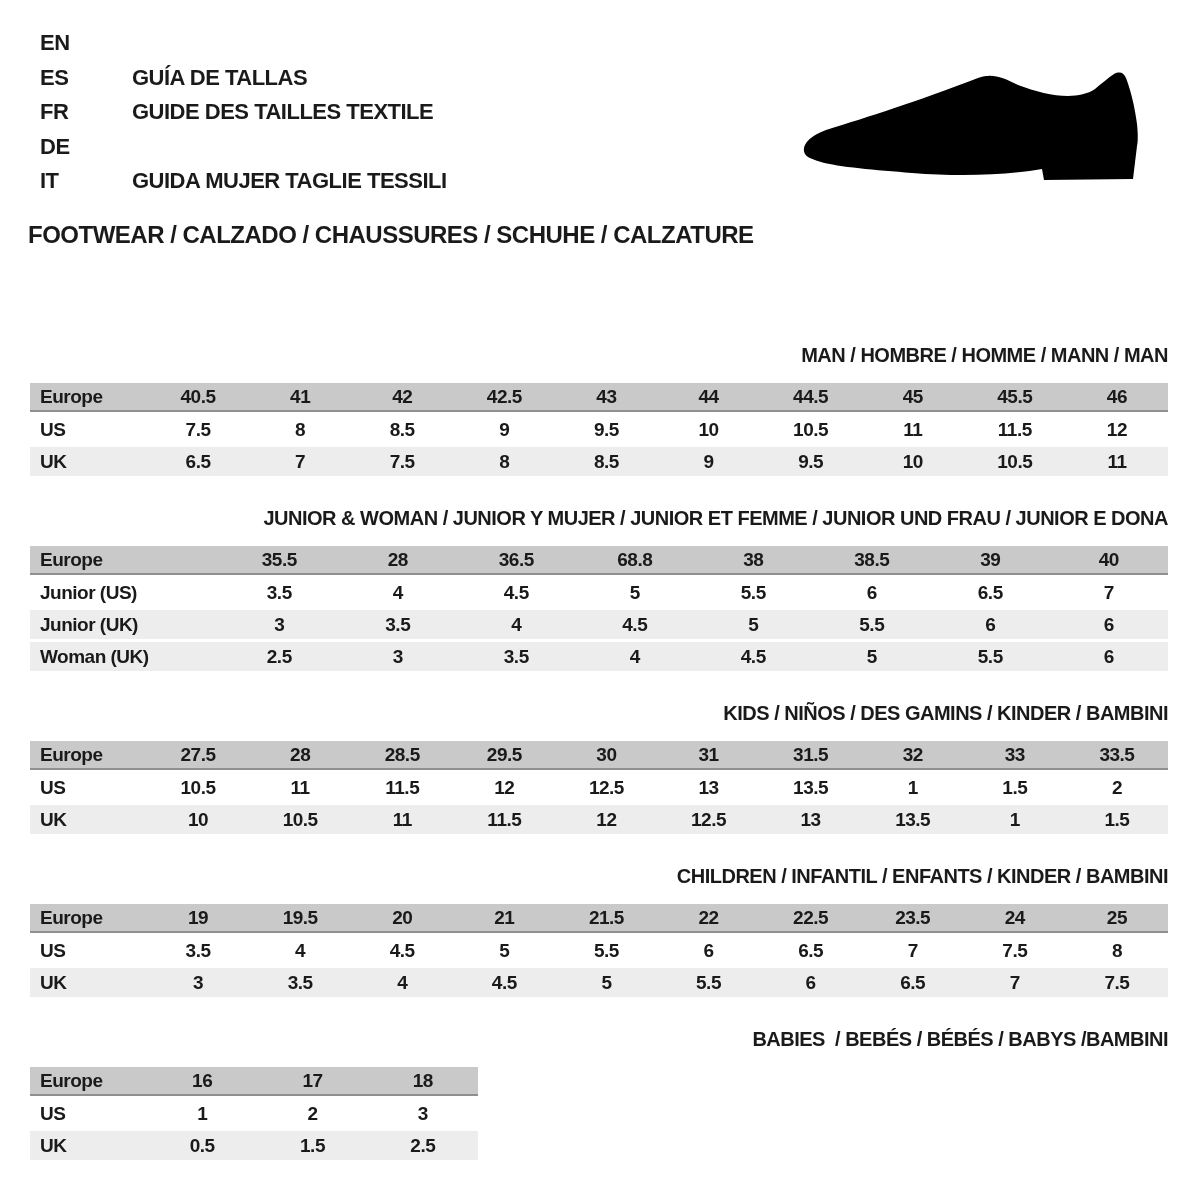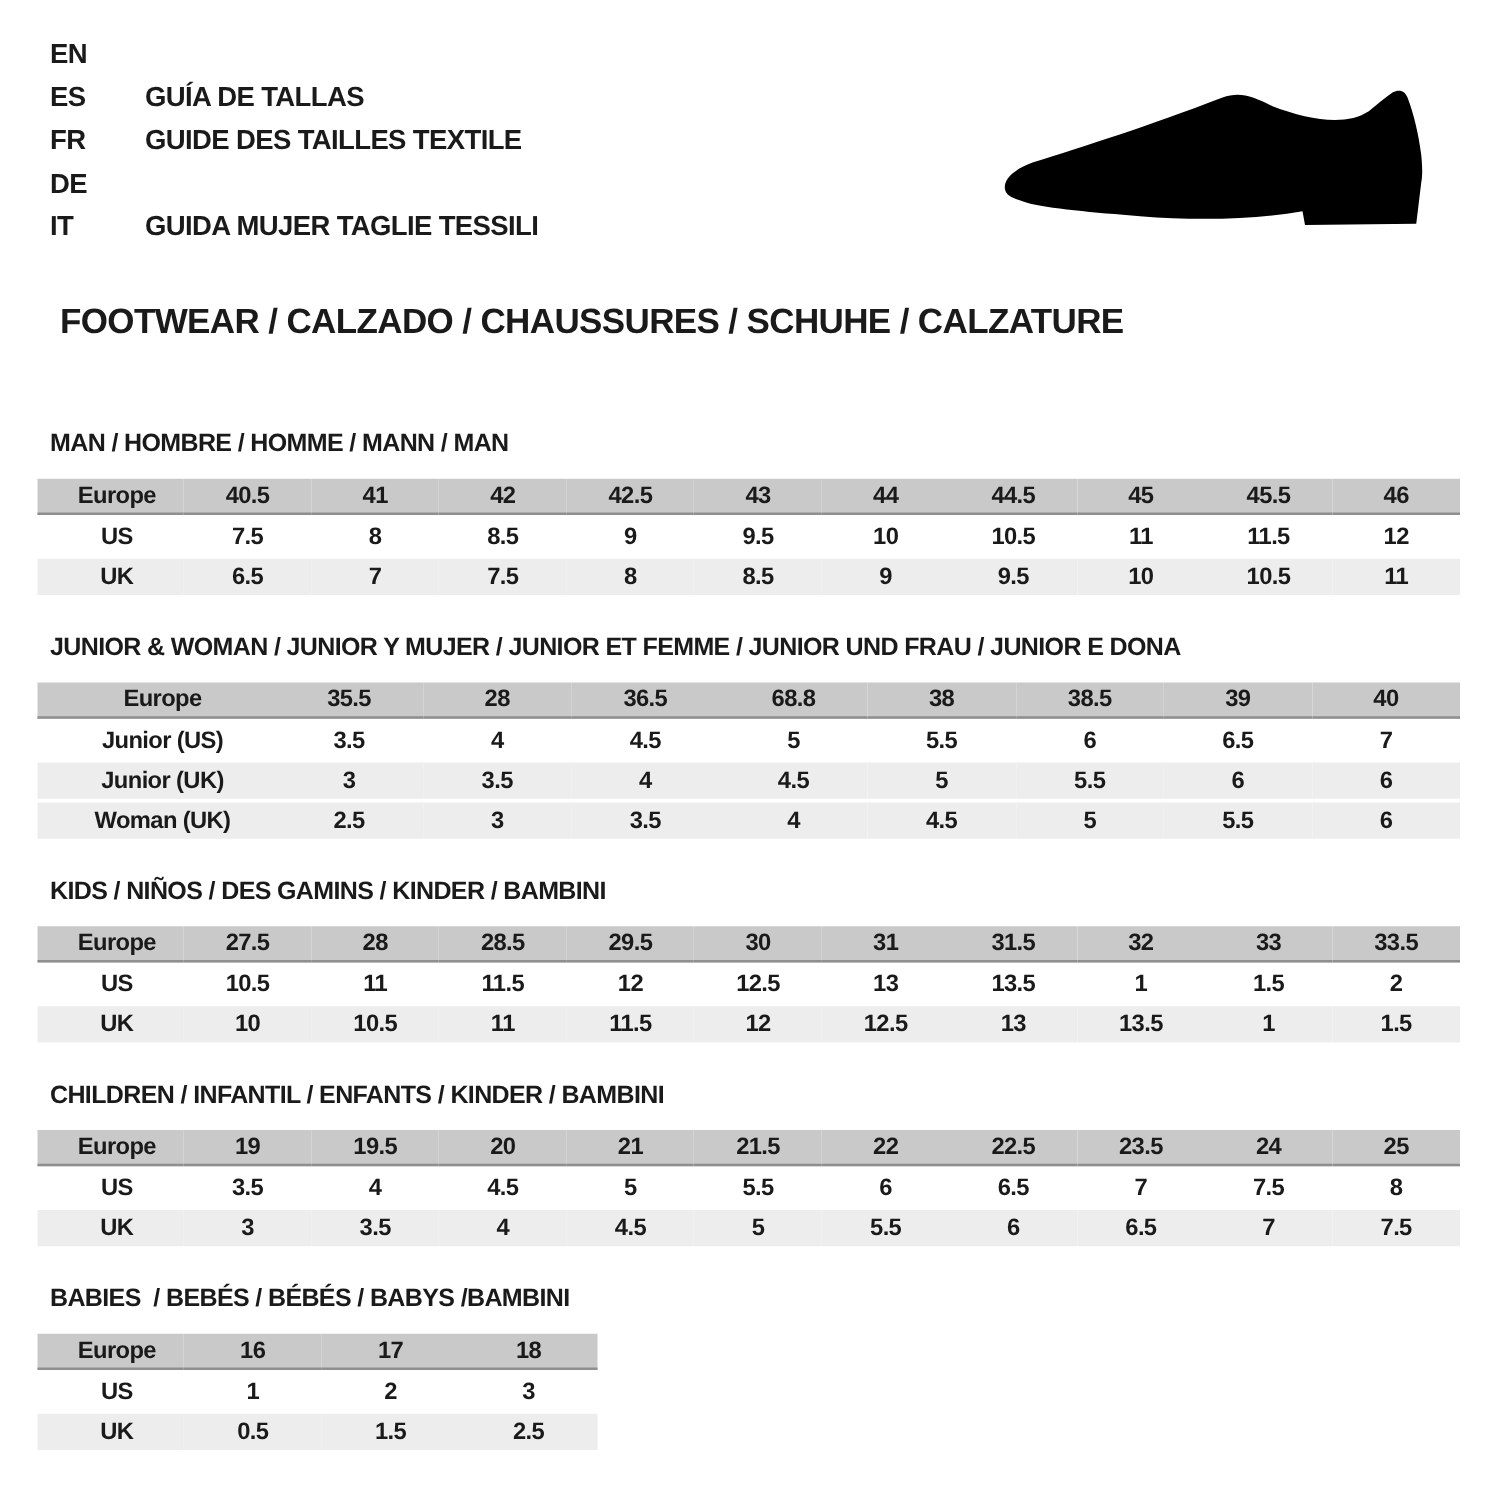--- a/index.html
+++ b/index.html
@@ -16,53 +16,53 @@
     color:var(--ink);
     position:relative;
     -webkit-font-smoothing:antialiased;
   }
 
   
   .lang-block{
     position:absolute; left:40px; top:26px;
     font-size:22px; font-weight:bold; letter-spacing:-0.5px;
   }
-  .lang-row{display:flex; line-height:34.5px; white-space:pre;}
+  .lang-row{display:flex; line-height:34.5px; white-space:pre;gap:16px;}
   .lang-code{width:76px; flex:0 0 76px;}
 
   .category-line{
-    position:absolute; left:48px; top:221px;
-    font-size:28px; font-weight:bold; letter-spacing:-0.5px; white-space:pre;margin-top:20px;
+    position:absolute; left:28px; top:221px;
+    font-size:24px; font-weight:bold; letter-spacing:-0.5px; white-space:pre;
   }
 
   
   .shoe-wrap{position:absolute; left:780px; top:50px; width:420px; height:180px;}
 
   
   .sections{position:absolute; left:30px; top:344px; width:1138px;}
   .size-section{margin-bottom:28px;}
   .section-title{
     font-size:20px; font-weight:bold; letter-spacing:-0.5px;
-    line-height:22px; margin:0 0 14px 10px; white-space:pre;
+    line-height:22px; margin:0 0 14px 10px; white-space:pre;text-align:right;
   }
   table.size-table{
     width:100%;
     table-layout:fixed;
     border-collapse:separate;
     border-spacing:0 3px;
   }
   table.size-table.babies{width:448px;}
   table.size-table td{
     height:29px;
     font-size:19px; font-weight:bold; letter-spacing:-0.5px;
     text-align:center; vertical-align:middle;
     padding:0;
   }
   table.size-table td.label{
-    width:117px; text-align:center; padding-left:10px;
+    width:117px; text-align:left; padding-left:10px;
   }
   table.size-table.junior-woman td.label{width:190px;}
   tr.hdr td{
     background:var(--hdr-bg);
     border-bottom:2px solid var(--hdr-border);
   }
   tr.alt td{background:var(--alt-bg);}
 </style>
 </head>
 <body>

